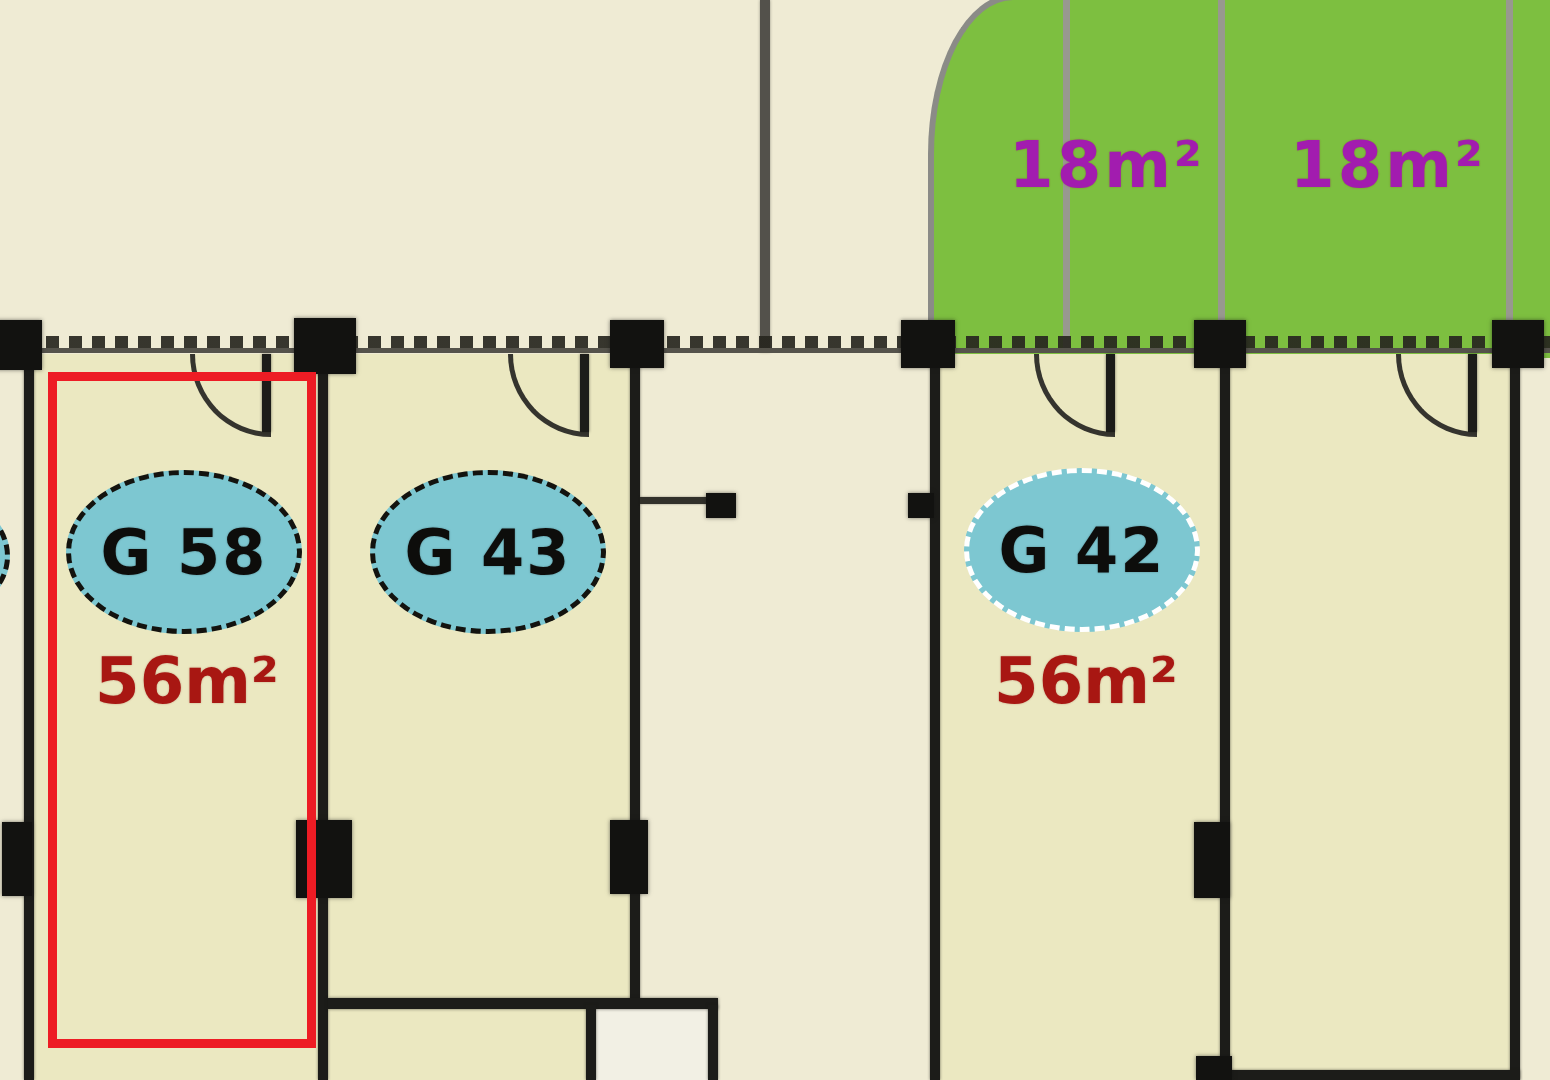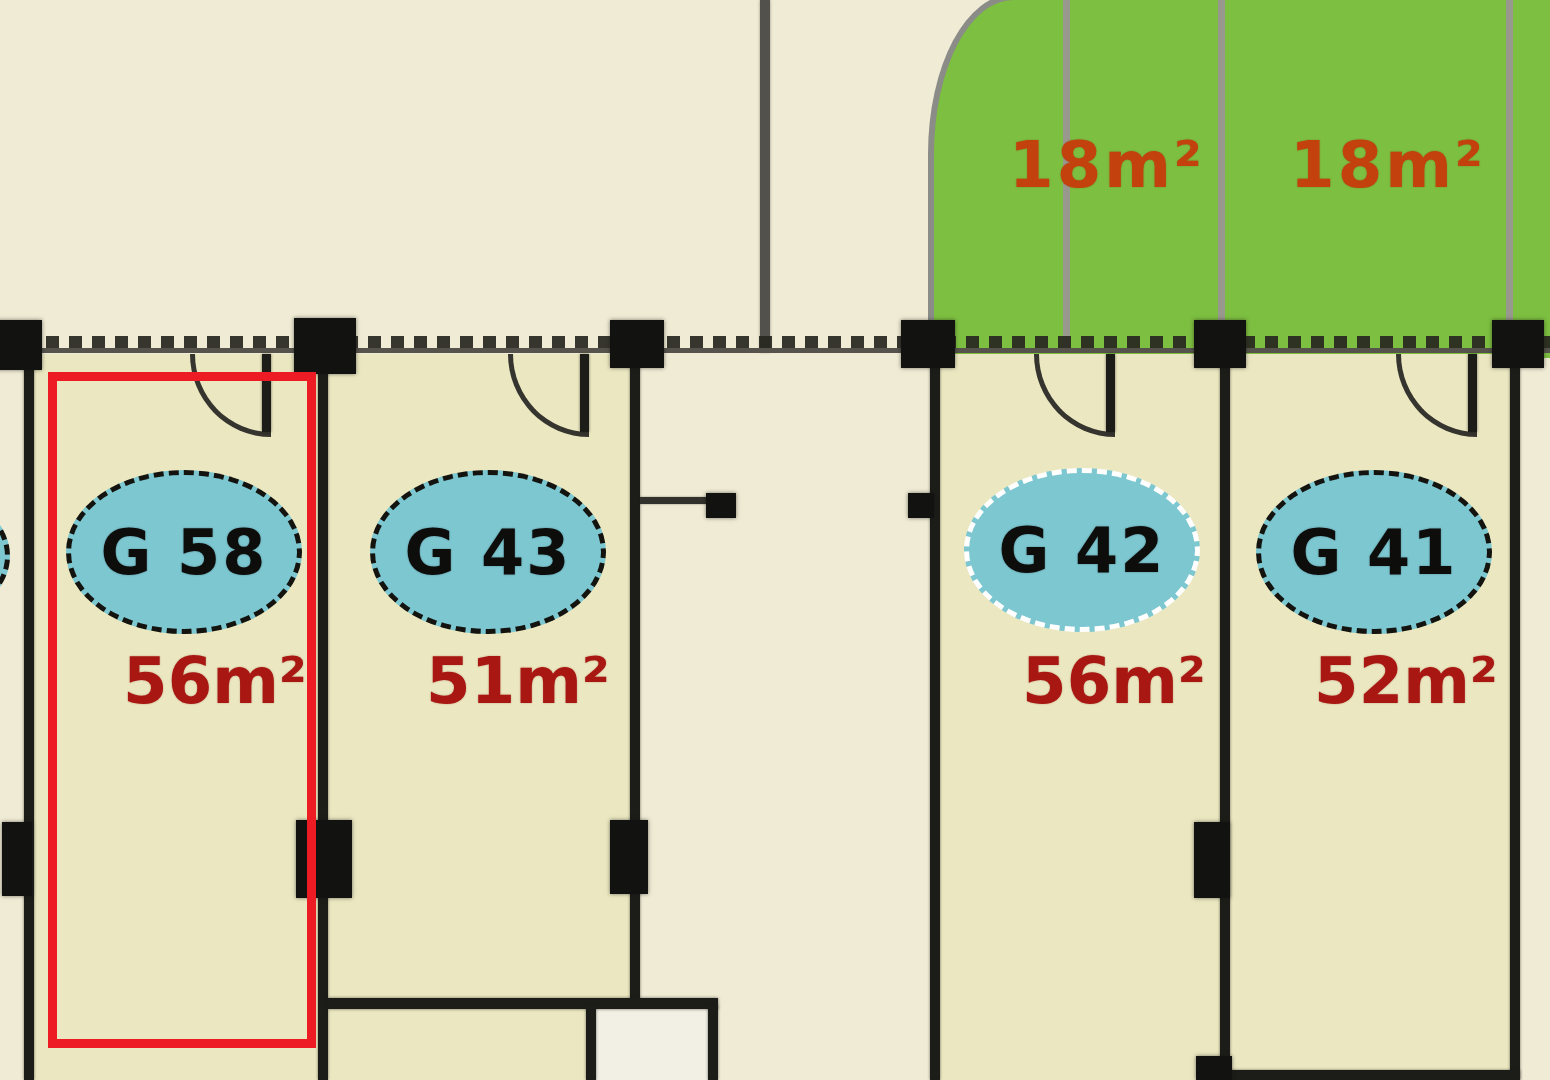--- a/index.html
+++ b/index.html
@@ -26,23 +26,23 @@
   .door-leaf{position:absolute; width:9px; height:78px; background:#1c1c19;
     box-shadow:0 0 3px rgba(25,25,22,.6);}
   .badge{position:absolute; width:236px; height:164px; box-sizing:border-box;
     background:#7dc7d1; border:5px dashed #13130f; border-radius:50%;
     display:flex; align-items:center; justify-content:center;}
   .badge.white-dash{border-color:#ffffff;}
   .badge span{font-size:62px; font-weight:bold; color:#0d0d0b; letter-spacing:2px;
     text-shadow:0 0 2px rgba(10,10,10,.35); white-space:nowrap;}
   .area-label{position:absolute; width:300px; top:644px; text-align:center;
     font-size:64px; font-weight:bold; color:#a81712;
-    text-shadow:0 0 2px rgba(120,10,5,.35); white-space:nowrap;margin-left:28px;}
+    text-shadow:0 0 2px rgba(120,10,5,.35); white-space:nowrap;}
   .garden-label{position:absolute; width:300px; top:128px; text-align:center;
-    font-size:64px; font-weight:bold; color:#c2410c; letter-spacing:3px;
+    font-size:64px; font-weight:bold; color:#a21caf; letter-spacing:3px;
     text-shadow:0 0 2px rgba(120,15,5,.3); white-space:nowrap;}
   .stub{position:absolute; background:#32312b; box-shadow:0 0 2px rgba(30,30,26,.5);}
   .annex{position:absolute; left:596px; top:1009px; width:112px; height:71px; background:#f2f0e4;}
   #highlight{position:absolute; left:48px; top:372px; width:268px; height:676px;
     box-sizing:border-box; border:9px solid #ed1c24; background:transparent;}
   .sliver-badge{position:absolute; left:-110px; top:500px; width:120px; height:112px;
     box-sizing:border-box; background:#7dc7d1; border:5px dashed #13130f; border-radius:50%;}
 </style>
 </head>
 <body>
@@ -108,24 +108,19 @@
 
   <div class="badge" style="left:66px; top:470px;">
     <span>G 58</span>
   </div>
   <div class="badge" style="left:370px; top:470px;align-items:center;">
     <span>G 43</span>
   </div>
   <div class="badge white-dash" style="left:964px; top:468px;justify-content:center;">
     <span>G 42</span>
   </div>
-  <div class="badge" style="left:1256px; top:470px;">
-    <span>G 41</span>
-  </div>
 
   <div class="area-label" style="left:37px;">56m²</div>
-  <div class="area-label" style="left:340px;">51m²</div>
   <div class="area-label" style="left:936px;">56m²</div>
-  <div class="area-label" style="left:1228px;">52m²</div>
 
   <div id="highlight"></div>
 
 </div>
 
 </body></html>

